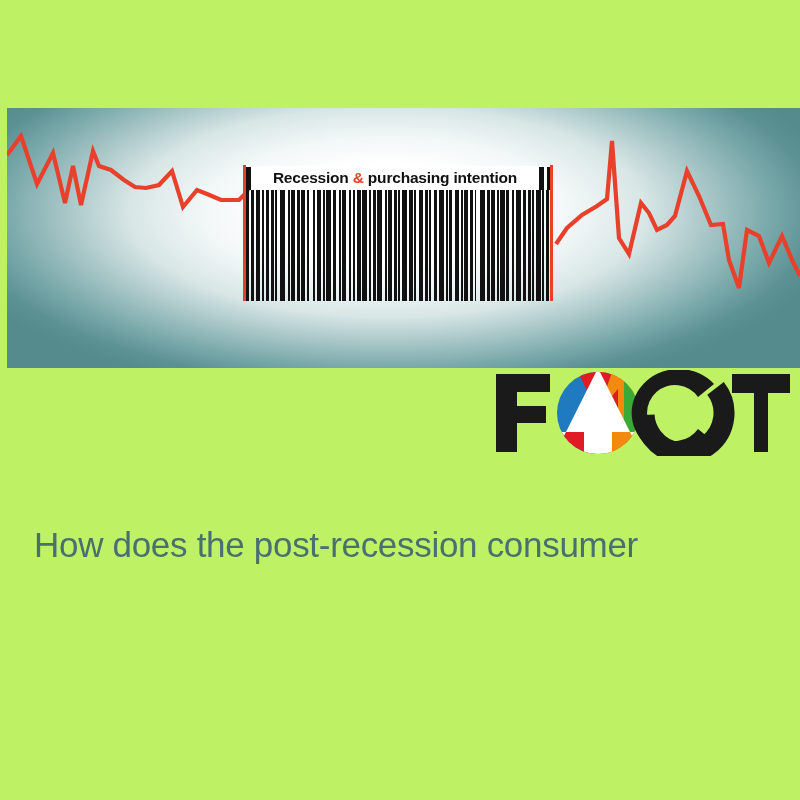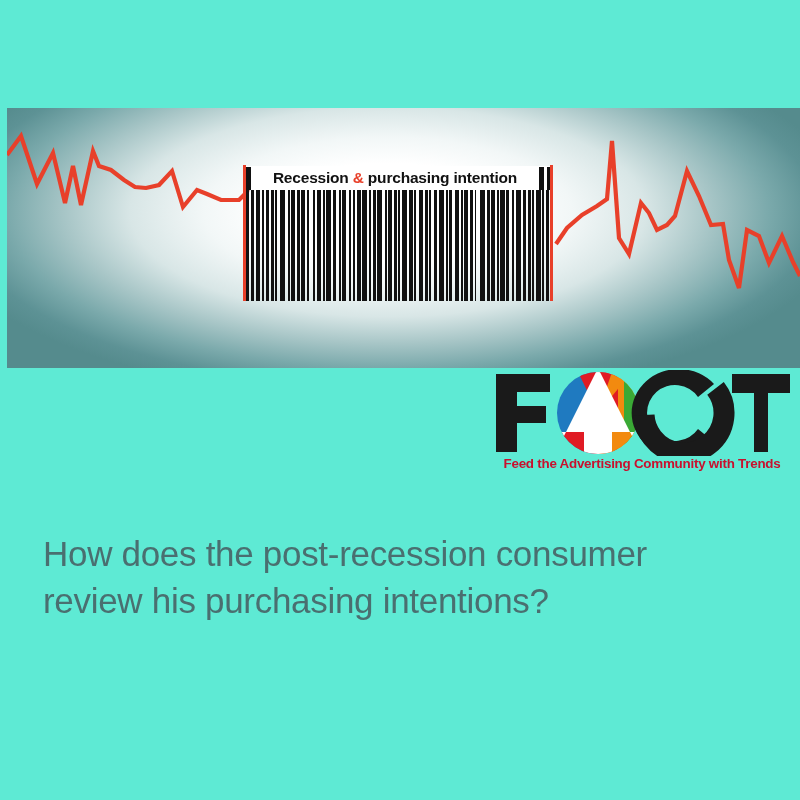--- a/index.html
+++ b/index.html
@@ -12,21 +12,21 @@
     width: 800px;
     height: 800px;
     overflow: hidden;
     font-family: "Liberation Sans", sans-serif;
     position: relative;
   }
 
   .slide {
     position: absolute;
     inset: 0;
-    background: #5eead4;
+    background: #bef264;
   }
 
   
   .banner {
     position: absolute;
     left: 7px;
     top: 108px;
     width: 793px;
     height: 260px;
     overflow: hidden;
@@ -149,21 +149,21 @@
   }
 
   
   .title-block {
     position: absolute;
     left: 32px;
     top: 520px;
     width: 730px;
   }
   .slide-title {
-    margin: 11px;
+    margin: 2px;
     font-family: "Liberation Sans", sans-serif;
     font-weight: normal;
     font-size: 35px;
     line-height: 1.34;
     color: #4a6f70;
     letter-spacing: -0.3px;
   }
   .slide-date {
     margin: 18px 0 0 0;
     font-family: "Liberation Sans", sans-serif;
@@ -355,20 +355,19 @@
           <polygon points="106,26 96,50 116,50" fill="#ffffff"></polygon>
         </g>
       </g>
 
       <path fill="#1a1a1a" d="M206 27 A28 28 0 1 0 206 59 L222 72 A47 44 0 1 1 222 14 Z"></path>
       <circle cx="192" cy="43" r="40" fill="none" stroke="#1a1a1a" stroke-width="21" stroke-dasharray="150 110" transform="rotate(-38 192 43)"></circle>
 
       <path fill="#1a1a1a" d="M240 4 H298 V23 H276 V82 H262 V23 H240 Z"></path>
     </svg>
 
-    <div class="logo-tagline">Feed the Advertising Community with Trends</div>
   </div>
 
   <div class="title-block">
-    <h1 class="slide-title"><span>How does the post-recession consumer</span><br><span>review his purchasing intentions?</span></h1>
+    <h1 class="slide-title"><span>How does the post-recession consumer</span><br></h1>
   </div>
 
 </div>
 
 </body></html>

